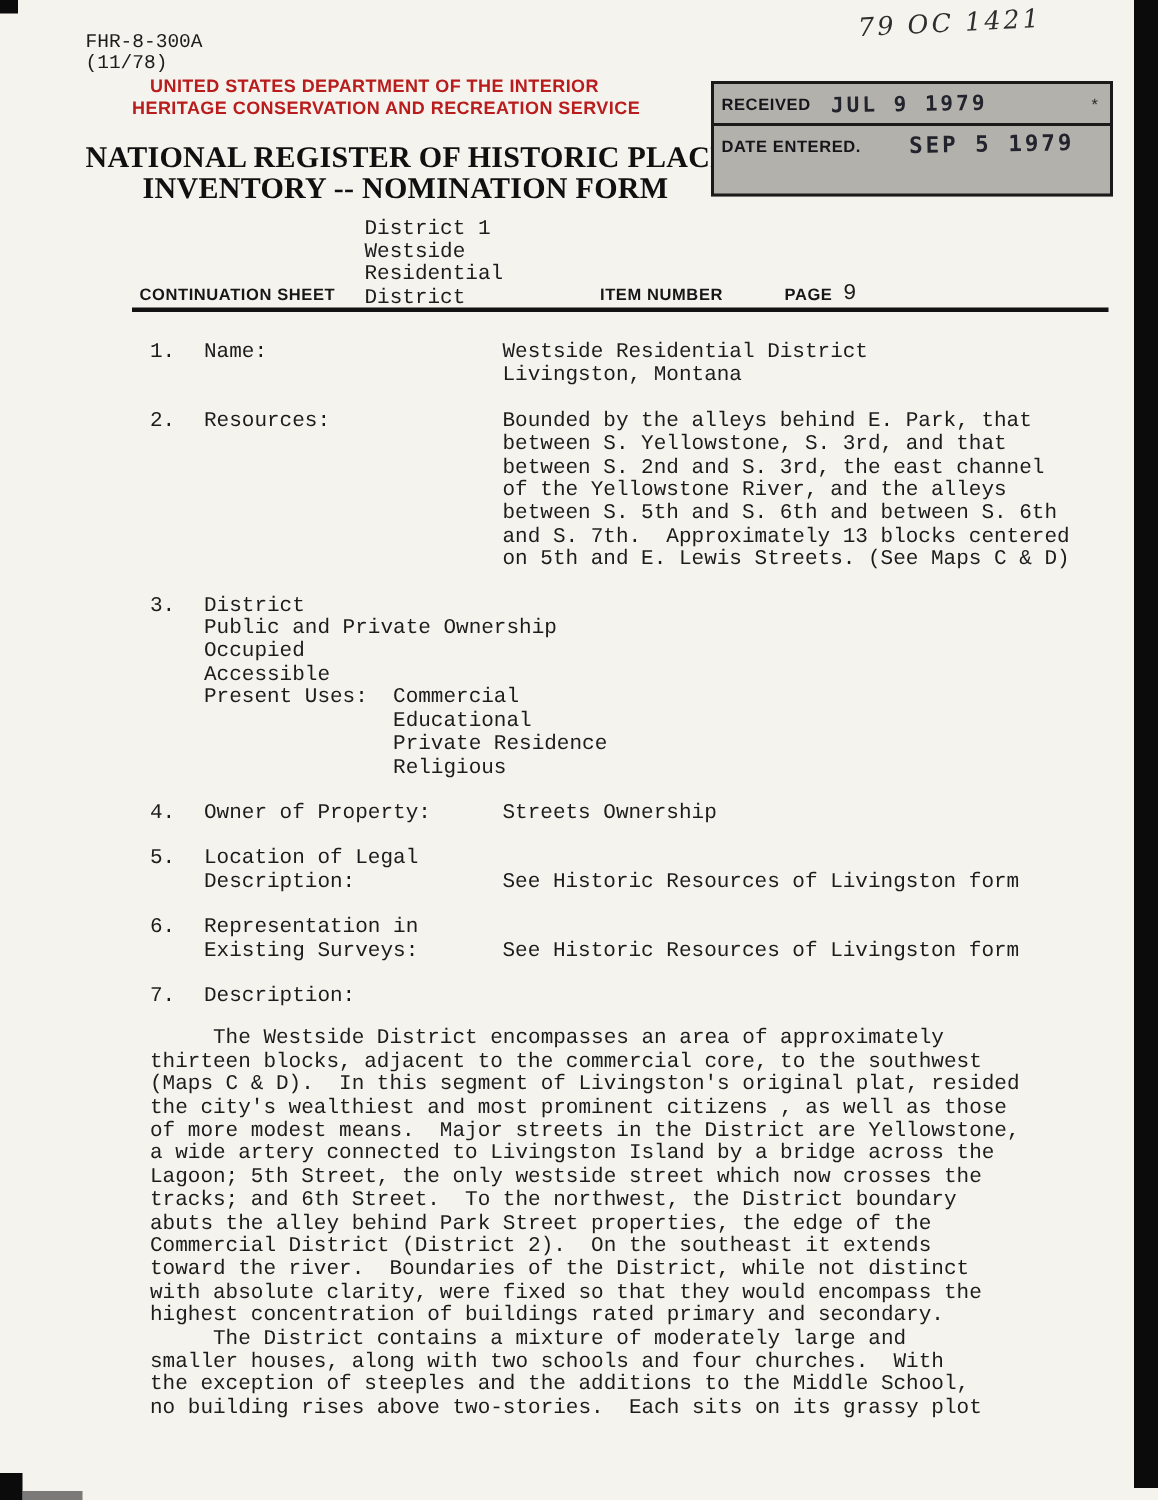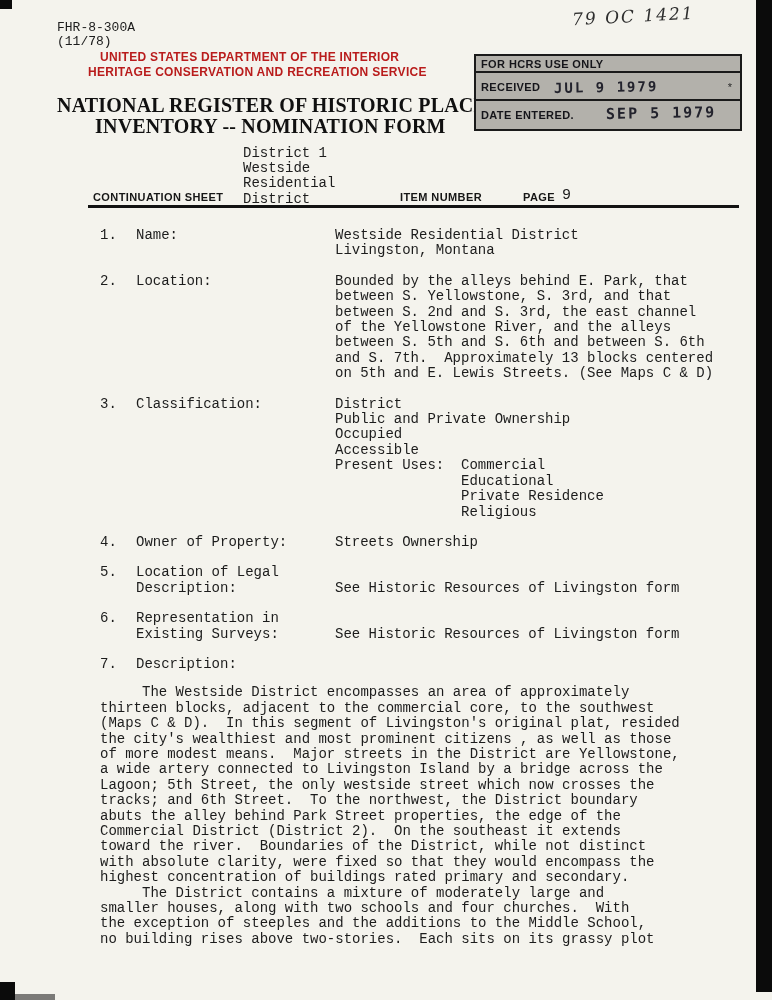--- a/index.html
+++ b/index.html
@@ -98,21 +98,20 @@
     <div class="l1">UNITED STATES DEPARTMENT OF THE INTERIOR</div>
     <div class="l2">HERITAGE CONSERVATION AND RECREATION SERVICE</div>
   </div>
 
   <div class="doc-title">
     <div class="l1">NATIONAL REGISTER OF HISTORIC PLACES</div>
     <div class="l2">INVENTORY -- NOMINATION FORM</div>
   </div>
 
   <div class="stamp-box">
-    <div class="stamp-row hdr">FOR HCRS USE ONLY</div>
     <div class="stamp-row received">
       <span class="stamp-label">RECEIVED</span>
       <span class="stamp-date rcv">JUL 9  1979</span>
       <span class="stamp-star">*</span>
     </div>
     <div class="stamp-row entered">
       <span class="stamp-label">DATE ENTERED.</span>
       <span class="stamp-date ent">SEP 5 1979</span>
     </div>
   </div>
@@ -131,33 +130,32 @@
 
     <div class="item-row">
       <span class="pre">1.</span>
       <span class="pre">Name:</span>
       <span class="pre">Westside Residential District
 Livingston, Montana</span>
     </div>
 
     <div class="item-row">
       <span class="pre">2.</span>
-      <span class="pre">Location:</span>
+      <span class="pre">Resources:</span>
       <span class="pre">Bounded by the alleys behind E. Park, that
 between S. Yellowstone, S. 3rd, and that
 between S. 2nd and S. 3rd, the east channel
 of the Yellowstone River, and the alleys
 between S. 5th and S. 6th and between S. 6th
 and S. 7th.  Approximately 13 blocks centered
 on 5th and E. Lewis Streets. (See Maps C &amp; D)</span>
     </div>
 
     <div class="item-row">
       <span class="pre">3.</span>
-      <span class="pre">Classification:</span>
       <span class="pre">District
 Public and Private Ownership
 Occupied
 Accessible
 Present Uses:  Commercial
                Educational
                Private Residence
                Religious</span>
     </div>
 

